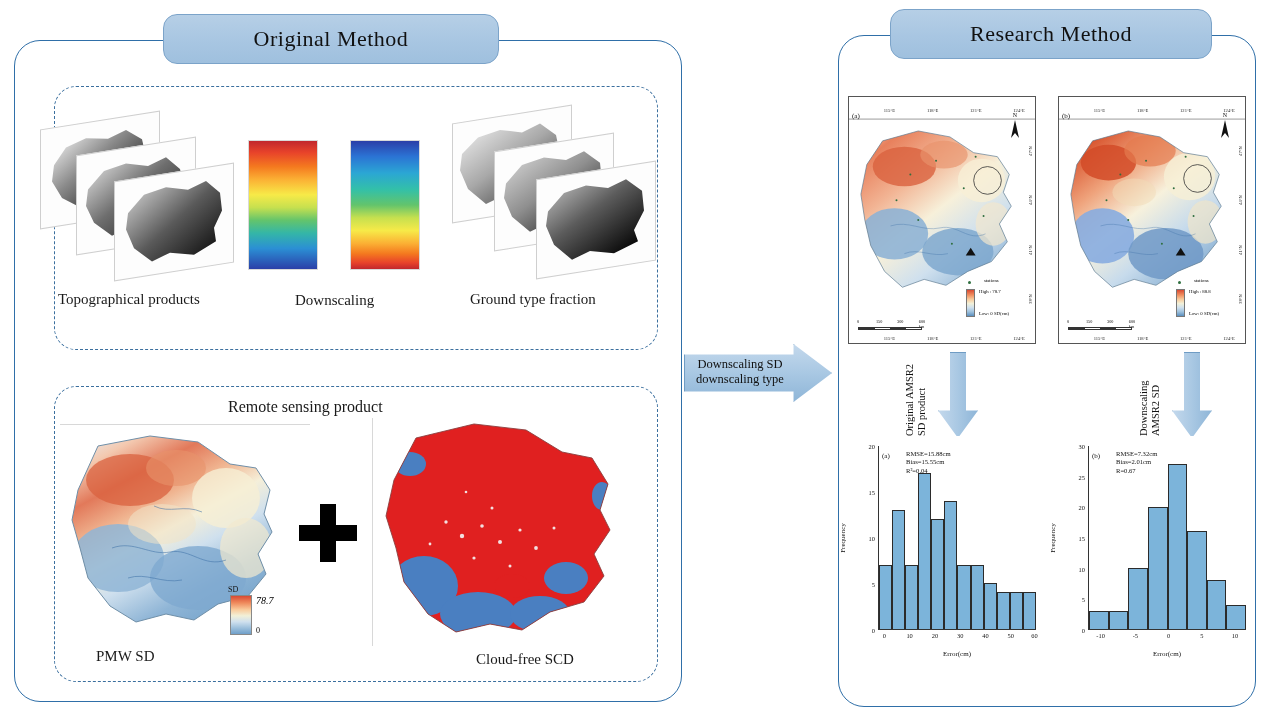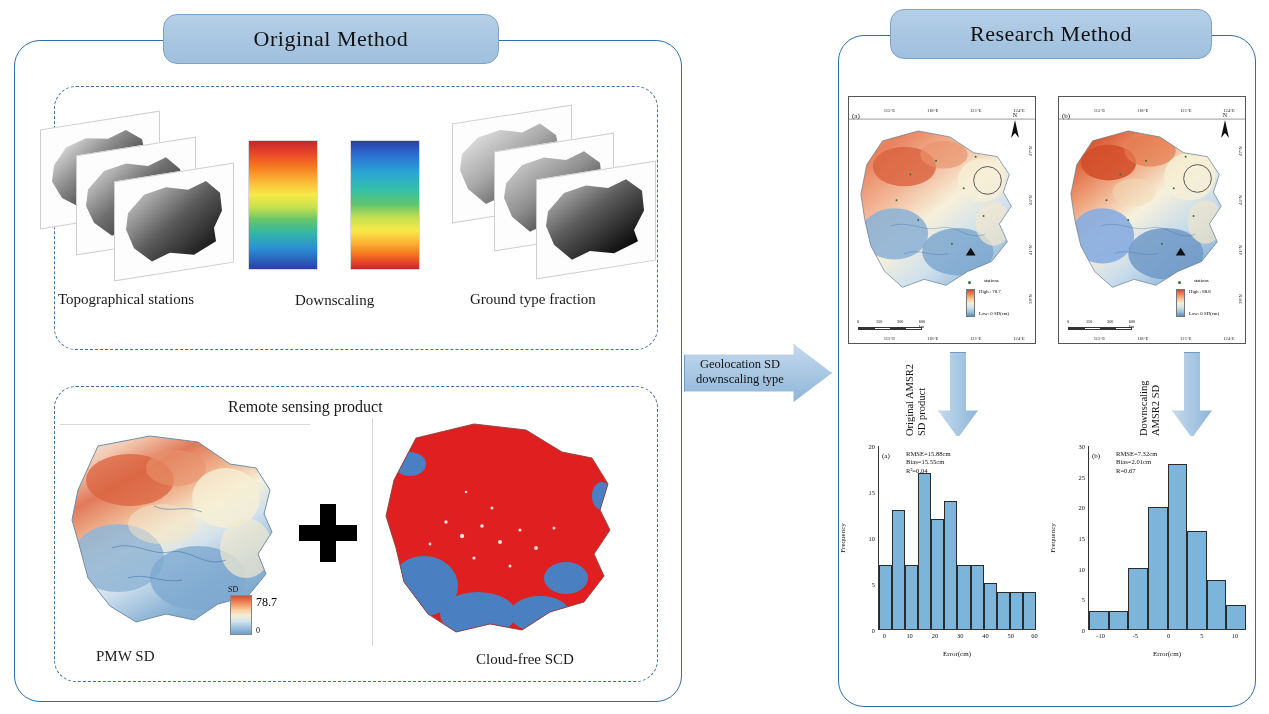--- a/index.html
+++ b/index.html
@@ -90,21 +90,21 @@
 
   
   #sd-legend{ position:absolute; left:228px; top:585px; width:66px; height:52px; }
   #sd-legend .t{ position:absolute; left:0; top:0; font-size:8px; color:#111; }
   #sd-legend .bar{
     position:absolute; left:2px; top:10px; width:22px; height:40px;
     border:1px solid #888;
     background:linear-gradient(180deg,#d94a33 0%,#ef8a5c 18%,#f9cb9c 36%,
       #f2f0d8 52%,#cfe0ee 68%,#9dc0dc 84%,#6f9fc9 100%);
   }
-  #sd-legend .hi{ position:absolute; left:28px; top:10px; font-size:12px; }
+  #sd-legend .hi{ position:absolute; left:28px; top:10px; font-size:10px;font-style:italic; }
   #sd-legend .lo{ position:absolute; left:28px; top:41px; font-size:8px; }
 
   
   #center-arrow{
     position:absolute; left:684px; top:344px; width:148px; height:58px;
   }
   #center-arrow .shape{
     position:absolute; inset:0;
     background:linear-gradient(180deg,#c3d8ec 0%,#a9c8e3 50%,#8fb6d8 100%);
     border:1px solid #6f9cc4;
@@ -299,21 +299,21 @@
               <stop offset=".45" stop-color="#5c5c5c"></stop>
             <stop offset="1" stop-color="#0a0a0a"></stop>
           </linearGradient>
         </defs>
         <path d="M6 26 L22 10 L44 6 L66 12 L84 6 L100 20 L102 40 L92 58 L96 70 L72 78 L48 72 L30 78 L12 60 L4 40 Z" fill="url(#g6)"></path>
       </svg>
     </div>
   </div>
 </div>
 
-<div class="lbl" id="lbl-topo">Topographical stations</div>
+<div class="lbl" id="lbl-topo">Topographical products</div>
 <div class="lbl" id="lbl-geo">Downscaling</div>
 <div class="lbl" id="lbl-ground">Ground type fraction</div>
 
 <div class="lbl" id="lbl-rsp">Remote sensing product</div>
 <div class="divider-h"></div>
 <div class="divider-v"></div>
 
 <svg id="map-pmw" viewBox="0 0 232 208">
   <defs>
     <linearGradient id="pmwg" x1="0.15" y1="0" x2="0.75" y2="1">
@@ -392,21 +392,21 @@
   </g>
   <path d="M46 20 L104 6 L156 12 L192 34 L222 40 L238 66 L230 92 L240 112 L224 136 L234 158 L214 184 L180 194 L152 212 L120 206 L86 214 L58 196 L34 164 L26 130 L16 98 L24 62 Z" fill="none" stroke="#8a4040" stroke-width=".9"></path>
 </svg>
 
 <div class="lbl" id="lbl-pmw">PMW SD</div>
 <div class="lbl" id="lbl-scd">Cloud-free SCD</div>
 
 <div id="center-arrow">
   <div class="shape"></div>
   <div class="txt">
-    <div>Geolocation SD</div>
+    <div>Downscaling SD</div>
     <div>downscaling type</div>
   </div>
 </div>
 
 <div class="outer-box" id="box-results"></div>
 <div class="panel-header" id="hdr-results">Research Method</div>
 
 <svg class="result-map" id="rmap-a" viewBox="0 0 188 248">
   <defs>
     <clipPath id="rac">

